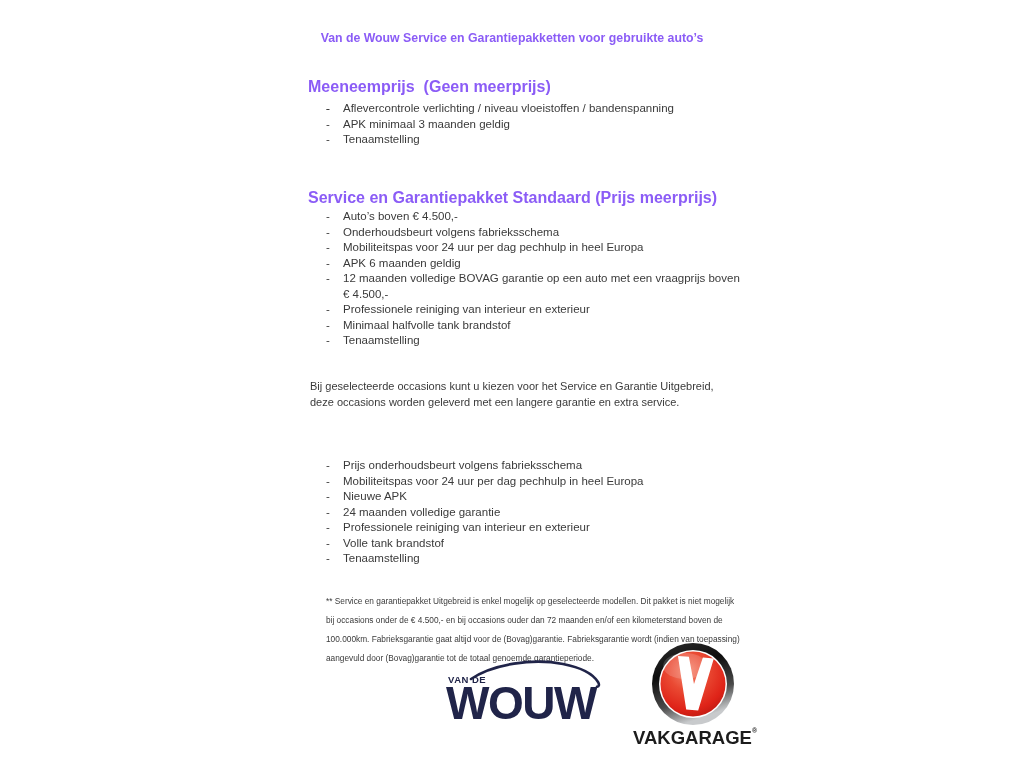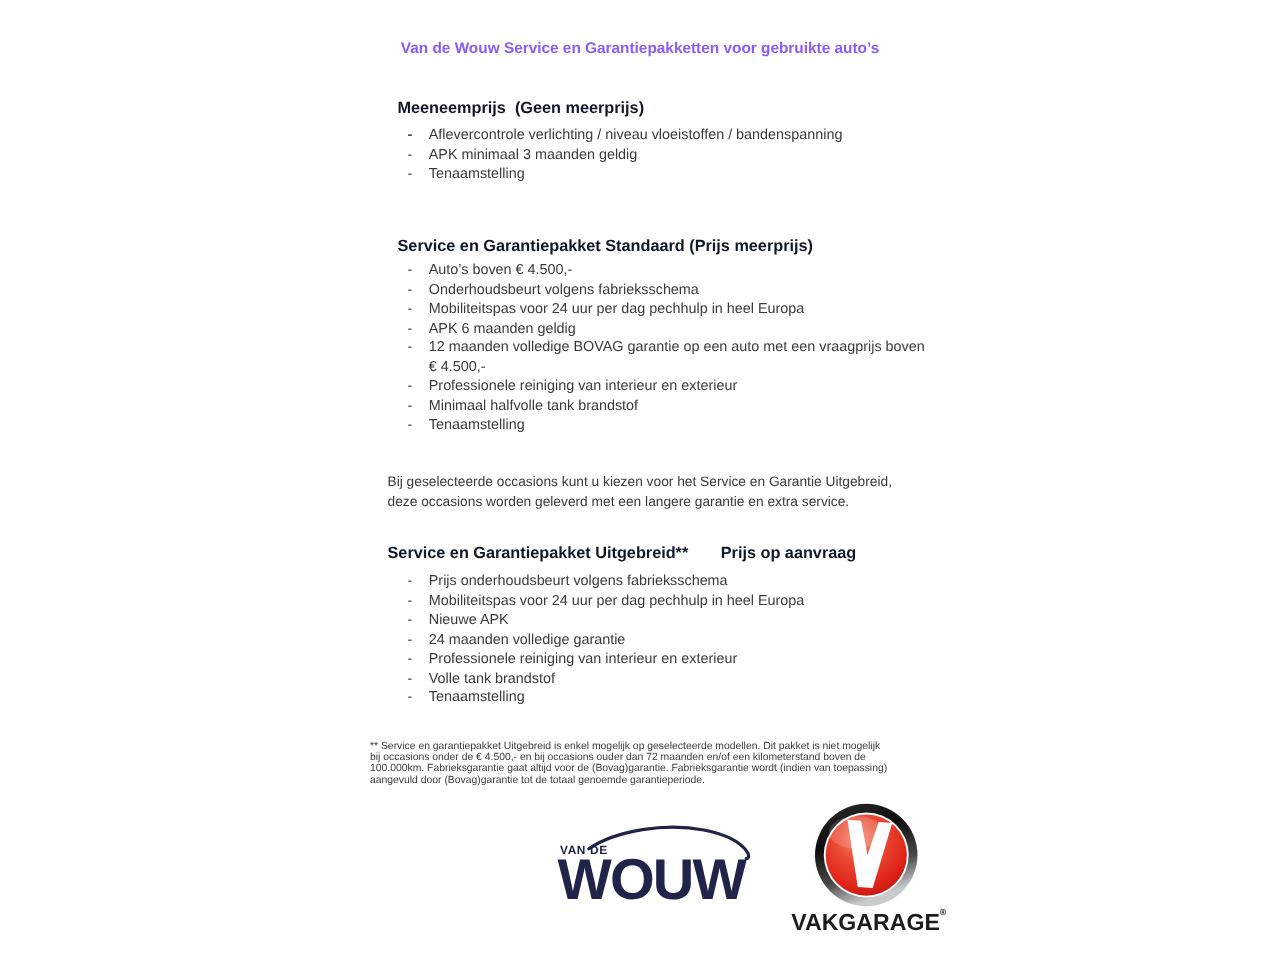--- a/index.html
+++ b/index.html
@@ -12,22 +12,22 @@
     color: #3a3a3a;
     overflow: hidden;
   }
   .doc-title {
     position: absolute; top: 31px; left: 0; width: 1024px;
     text-align: center;
     font-size: 12.3px; font-weight: 700; color: #8b5cf6;
     white-space: pre-wrap;
   }
   .sec-heading {
-    position: absolute; left: 318px;
-    font-size: 13px; font-weight: 700; color: #0f172a;
+    position: absolute; left: 308px;
+    font-size: 16px; font-weight: 700; color: #8b5cf6;
     white-space: pre-wrap;
   }
   #h-meeneemprijs { top: 78px; }
   #h-standaard    { top: 189px; }
   #h-uitgebreid-row { position: absolute; left: 310px; top: 434px; display: flex; gap: 26px; }
   #h-uitgebreid-row .sec-heading { position: static; }
   ul.blist {
     position: absolute; left: 310px;
     margin: 0; padding: 0; list-style: none;
     font-size: 11.5px; line-height: 15.5px; width: 520px;
@@ -36,22 +36,22 @@
   #list-standaard    { top: 209px; }
   #list-uitgebreid   { top: 458px; }
   ul.blist li { position: relative; padding-left: 33px; }
   ul.blist .dash { position: absolute; left: 16px; top: 0; }
   ul.blist .txt  { white-space: pre-line; }
   .intro-para {
     position: absolute; left: 310px; top: 378px; width: 520px;
     font-size: 11px; line-height: 16px; white-space: pre-line;
   }
   .footnote {
-    position: absolute; left: 296px; top: 592px; width: 520px;
-    font-size: 8.3px; line-height: 9px; color: #3a3a3a;
+    position: absolute; left: 326px; top: 592px; width: 520px;
+    font-size: 8.3px; line-height: 19px; color: #3a3a3a;
     white-space: pre-line;
   }
   
   .hyundai-logo { position: absolute; left: 284px; top: 645px; width: 124px; text-align: center; }
   .hyundai-logo svg { display: block; margin: 0 auto; }
   .hyundai-word {
     margin-top: 3px; font-size: 20px; font-weight: 700;
     letter-spacing: 2px; color: #234694; white-space: nowrap;
   }
   .hyundai-line { height: 2px; background: #b7b9bc; margin: 3px 0 2px 0; }
@@ -90,24 +90,20 @@
     <li><span class="dash">-</span><span class="txt">12 maanden volledige BOVAG garantie op een auto met een vraagprijs boven
 € 4.500,-</span></li>
     <li><span class="dash">-</span><span class="txt">Professionele reiniging van interieur en exterieur</span></li>
     <li><span class="dash">-</span><span class="txt">Minimaal halfvolle tank brandstof</span></li>
     <li><span class="dash">-</span><span class="txt">Tenaamstelling</span></li>
   </ul>
 
   <div class="intro-para">Bij geselecteerde occasions kunt u kiezen voor het Service en Garantie Uitgebreid,
 deze occasions worden geleverd met een langere garantie en extra service.</div>
 
-  <div id="h-uitgebreid-row">
-    <div class="sec-heading">Service en Garantiepakket Uitgebreid**</div>
-    <div class="sec-heading">Prijs op aanvraag</div>
-  </div>
 
   <ul class="blist" id="list-uitgebreid">
     <li><span class="dash">-</span><span class="txt">Prijs onderhoudsbeurt volgens fabrieksschema</span></li>
     <li><span class="dash">-</span><span class="txt">Mobiliteitspas voor 24 uur per dag pechhulp in heel Europa</span></li>
     <li><span class="dash">-</span><span class="txt">Nieuwe APK</span></li>
     <li><span class="dash">-</span><span class="txt">24 maanden volledige garantie</span></li>
     <li><span class="dash">-</span><span class="txt">Professionele reiniging van interieur en exterieur</span></li>
     <li><span class="dash">-</span><span class="txt">Volle tank brandstof</span></li>
     <li><span class="dash">-</span><span class="txt">Tenaamstelling</span></li>
   </ul>

